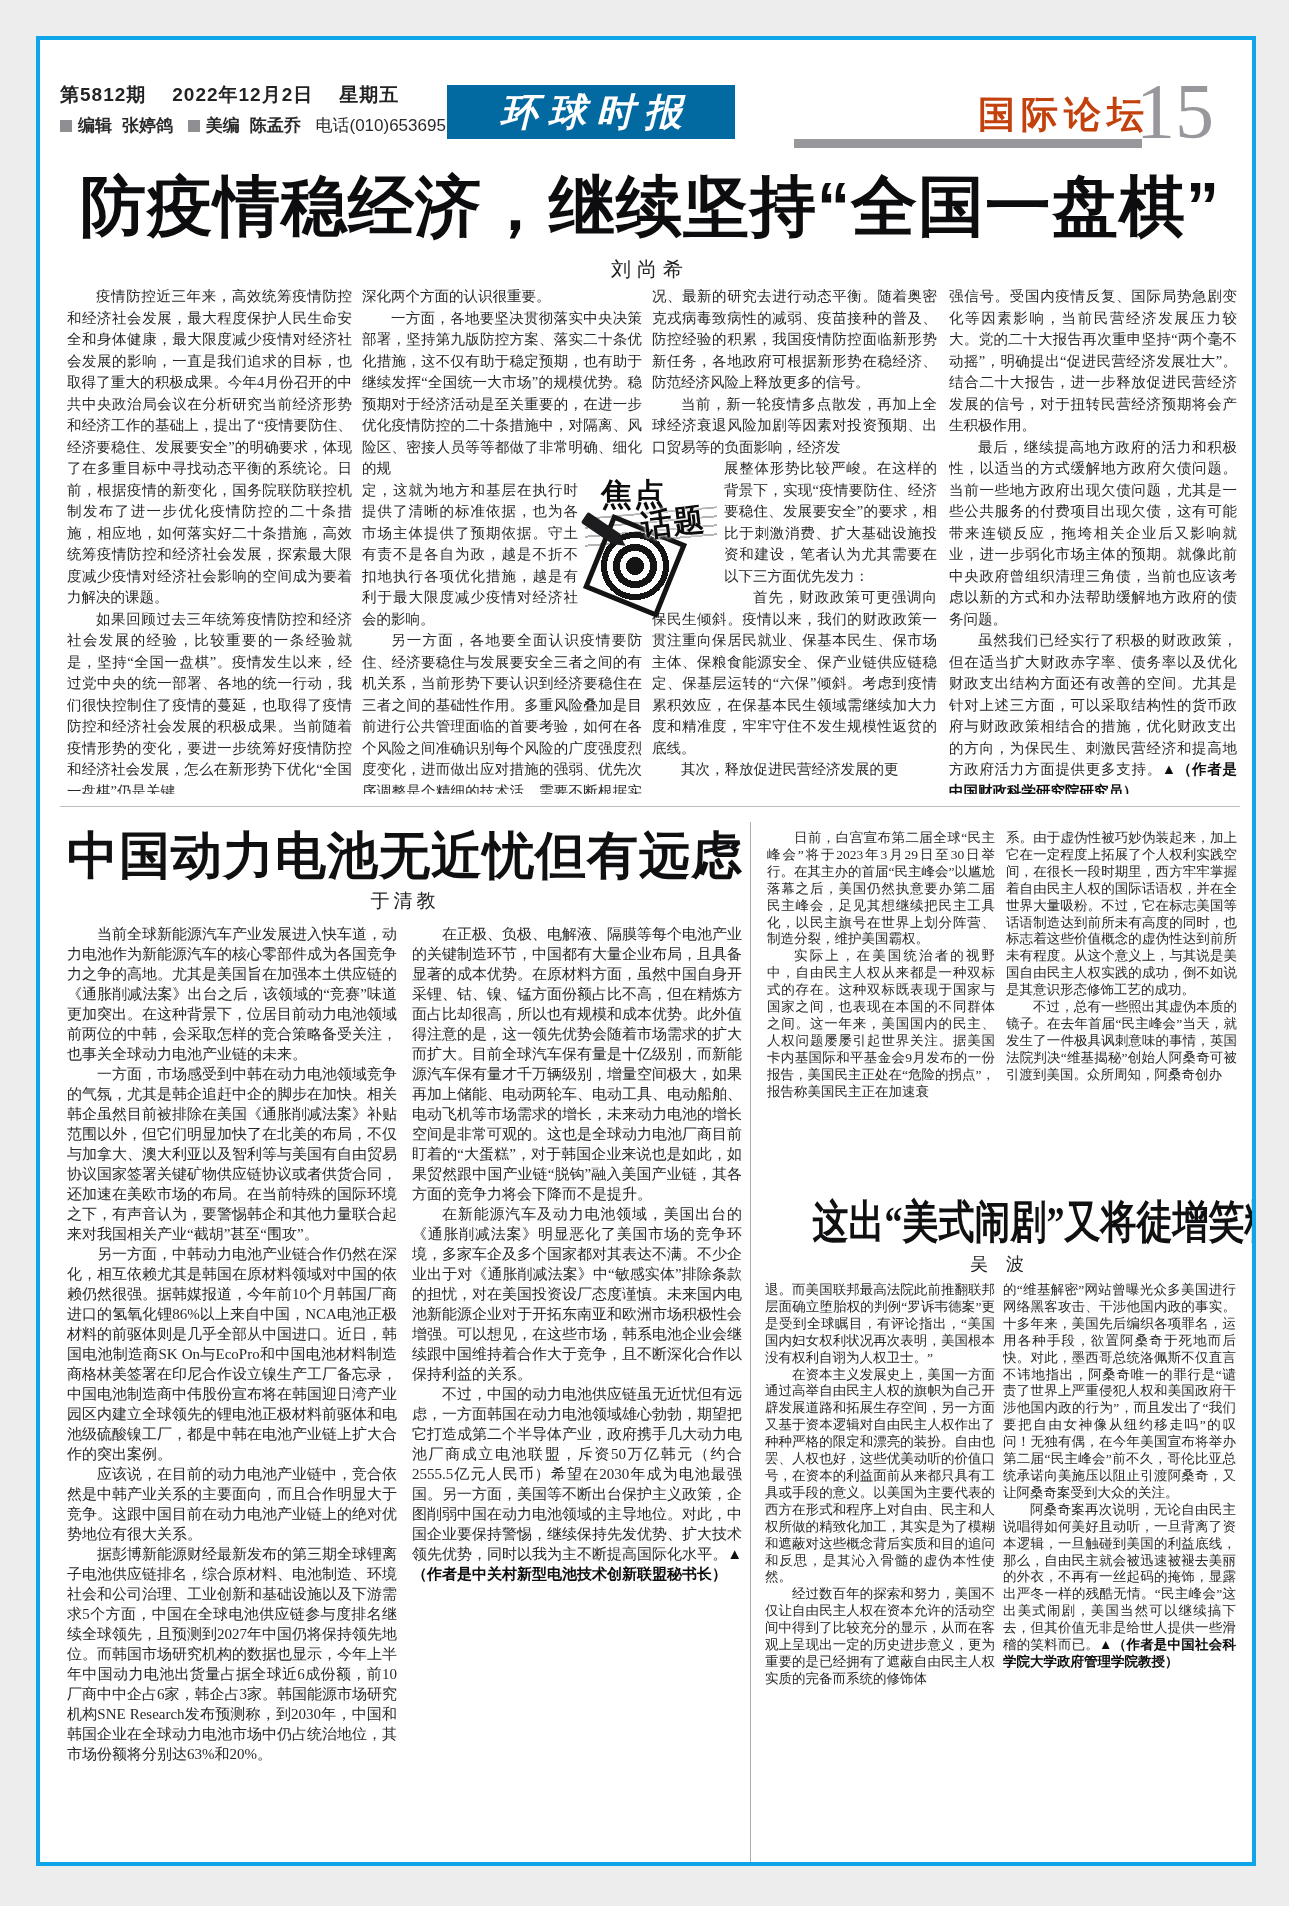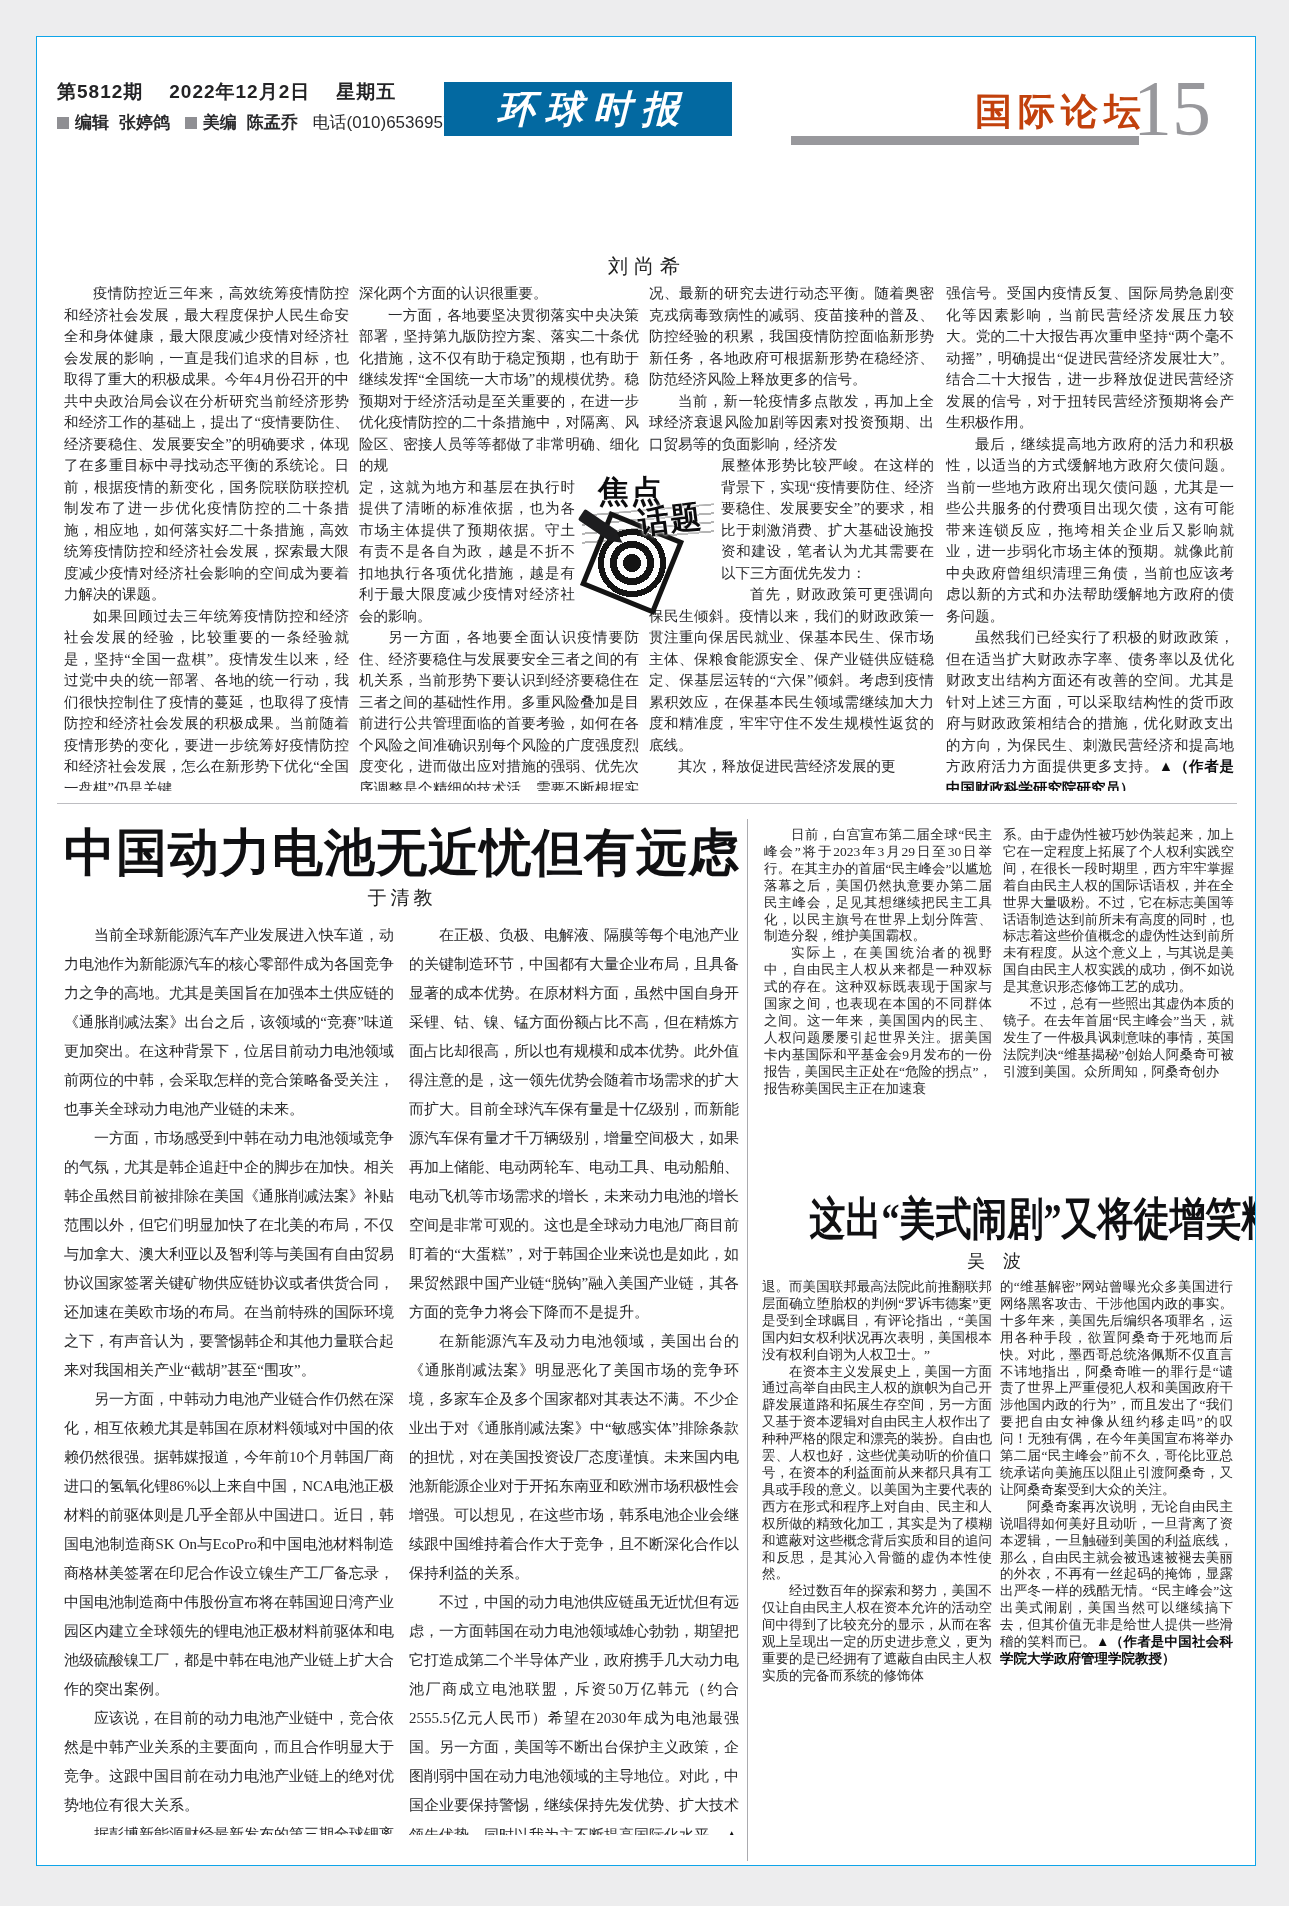--- a/index.html
+++ b/index.html
@@ -1,17 +1,17 @@
 <!DOCTYPE html>
 <html><head>
 <meta charset="utf-8">
 <style>
   html,body{margin:0;padding:0;}
   body{width:1289px;height:1906px;position:relative;background:#ededee;font-family:"Liberation Serif",serif;}
-  .page{position:absolute;left:36px;top:36px;width:1220px;height:1830px;background:#ffffff;border:1px solid #0ea5e9;box-sizing:border-box;overflow:hidden;}
+  .page{position:absolute;left:36px;top:36px;width:1220px;height:1830px;background:#ffffff;border:4px solid #0ea5e9;box-sizing:border-box;overflow:hidden;}
   
   .issue-line{position:absolute;left:20px;top:42px;font-family:"Liberation Sans",sans-serif;font-size:19px;font-weight:700;color:#232325;letter-spacing:1px;}
   .issue-line span{margin-right:26px;}
   .staff-line{position:absolute;left:20px;top:74px;font-family:"Liberation Sans",sans-serif;font-size:17px;color:#2a2a2c;}
   .sq{display:inline-block;width:12px;height:12px;background:#8f8f93;margin:0 6px 0 0;vertical-align:-1px;}
   .staff-line b{font-weight:700;margin-right:10px;}
   .masthead{position:absolute;left:407px;top:45px;width:288px;height:54px;background:#0369a1;color:#ffffff;
     display:flex;align-items:center;justify-content:center;font-style:italic;font-weight:700;font-size:38px;
     letter-spacing:10px;font-family:"Liberation Serif",serif;text-indent:10px;}
   .section-title{position:absolute;left:938px;top:50px;font-size:37px;font-weight:700;letter-spacing:6px;color:#c2410c;font-family:"Liberation Serif",serif;}
@@ -43,21 +43,21 @@
   .fb-dart::after{content:"";position:absolute;right:-10px;top:1px;border-left:12px solid #1d1d1f;border-top:6px solid transparent;border-bottom:6px solid transparent;}
   
   .hr1{position:absolute;left:20px;top:766px;width:1180px;height:1px;background:#bdbdc1;}
   .vdiv{position:absolute;left:710px;top:782px;width:1px;height:1042px;background:#ababaf;}
   
   .hl2{position:absolute;left:20px;top:782px;width:690px;text-align:center;font-size:51px;font-weight:700;color:#101012;
     font-family:"Liberation Serif",serif;letter-spacing:1px;white-space:nowrap;}
   .by2{position:absolute;left:20px;top:848px;width:690px;text-align:center;font-size:19px;color:#222;letter-spacing:4px;}
   .a2col{position:absolute;top:884px;height:914px;overflow:hidden;}
   .a2c1{left:27px;width:330px;} .a2c2{left:372px;width:330px;}
-  .a2col p{font-size:15px;line-height:29px;}
+  .a2col p{font-size:15px;line-height:20px;}
   
   .a3col{position:absolute;overflow:hidden;}
   .a3tl{left:727px;top:790px;width:228px;height:362px;}
   .a3tr{left:966px;top:790px;width:231px;height:362px;}
   .a3bl{left:725px;top:1242px;width:230px;height:468px;}
   .a3br{left:963px;top:1242px;width:233px;height:468px;}
   .a3col p{font-size:13.5px;line-height:16.9px;}
   .hl3{position:absolute;left:714px;top:1152px;width:486px;text-align:center;white-space:nowrap;}
   .hl3 span{display:inline-block;font-size:45px;font-weight:700;color:#101012;font-family:"Liberation Serif",serif;transform:scaleX(0.8);transform-origin:center;}
   .by3{position:absolute;left:714px;top:1212px;width:486px;text-align:center;font-size:18px;color:#222;}
@@ -73,20 +73,21 @@
   <div class="staff-line">
     <span class="sq"></span><b>编辑</b><b>张婷鸽</b>
     <span class="sq"></span><b>美编</b><b>陈孟乔</b>
     <span>电话(010)65369573</span>
   </div>
   <div class="masthead">环球时报</div>
   <div class="section-title">国际论坛</div>
   <div class="page-num">15</div>
   <div class="graybar"></div>
 
+  <div class="hl1">防疫情稳经济，继续坚持“全国一盘棋”</div>
   <div class="by1">刘尚希</div>
 
   <div class="a1col a1c1 body">
     <p class="ind">疫情防控近三年来，高效统筹疫情防控和经济社会发展，最大程度保护人民生命安全和身体健康，最大限度减少疫情对经济社会发展的影响，一直是我们追求的目标，也取得了重大的积极成果。今年4月份召开的中共中央政治局会议在分析研究当前经济形势和经济工作的基础上，提出了“疫情要防住、经济要稳住、发展要安全”的明确要求，体现了在多重目标中寻找动态平衡的系统论。日前，根据疫情的新变化，国务院联防联控机制发布了进一步优化疫情防控的二十条措施，相应地，如何落实好二十条措施，高效统筹疫情防控和经济社会发展，探索最大限度减少疫情对经济社会影响的空间成为要着力解决的课题。</p>
     <p class="ind">如果回顾过去三年统筹疫情防控和经济社会发展的经验，比较重要的一条经验就是，坚持“全国一盘棋”。疫情发生以来，经过党中央的统一部署、各地的统一行动，我们很快控制住了疫情的蔓延，也取得了疫情防控和经济社会发展的积极成果。当前随着疫情形势的变化，要进一步统筹好疫情防控和经济社会发展，怎么在新形势下优化“全国一盘棋”仍是关键，</p>
   </div>
   <div class="a1col a1c2 body">
     <p>深化两个方面的认识很重要。</p>
     <p class="ind">一方面，各地要坚决贯彻落实中央决策部署，坚持第九版防控方案、落实二十条优化措施，这不仅有助于稳定预期，也有助于继续发挥“全国统一大市场”的规模优势。稳预期对于经济活动是至关重要的，在进一步优化疫情防控的二十条措施中，对隔离、风险区、密接人员等等都做了非常明确、细化的规</p>
     <p><span class="sp-r"></span><span>定，这就为地方和基层在执行时提供了清晰的标准依据，也为各市场主体提供了预期依据。守土有责不是各自为政，越是不折不扣地执行各项优化措施，越是有利于最大限度减少疫情对经济社会的影响。</span></p>

